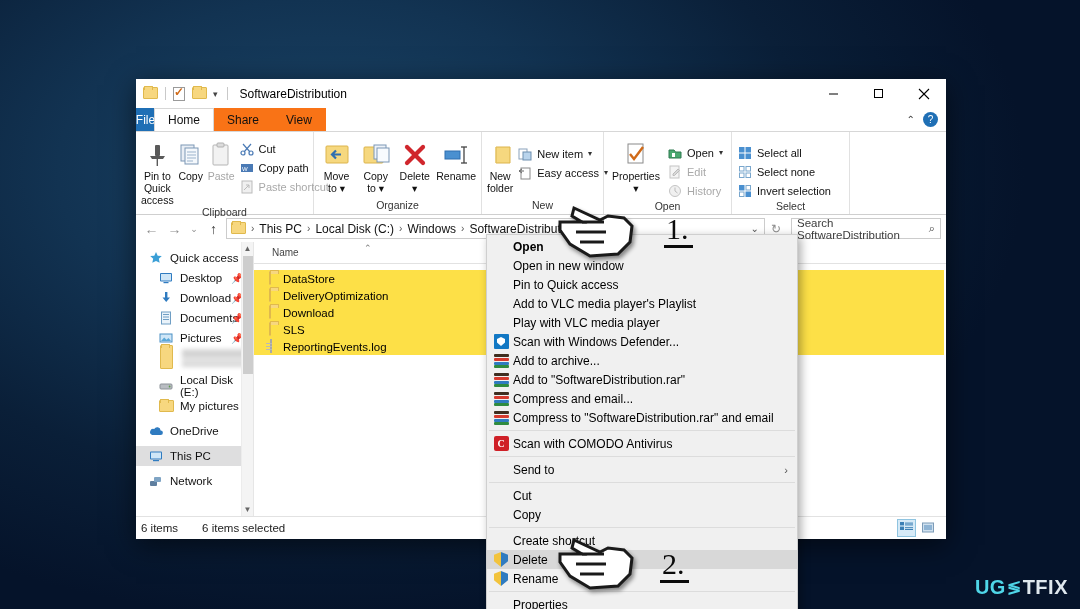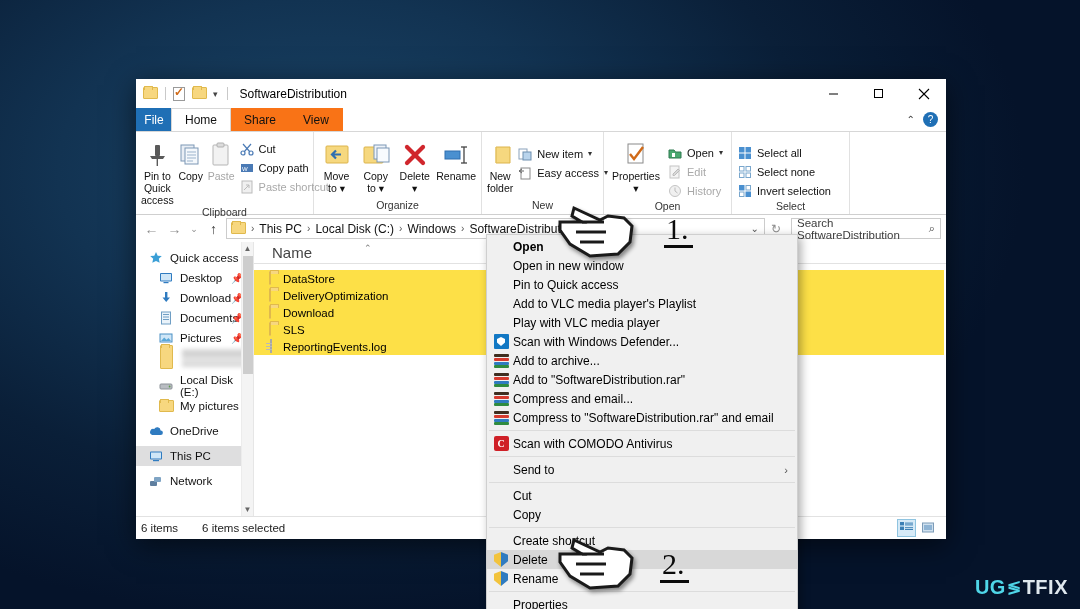--- a/index.html
+++ b/index.html
@@ -74,21 +74,21 @@
   }
   .wc svg { display: block; }
 
   
   .tabstrip {
     height: 23px; display: flex; align-items: flex-end;
     background: #ffffff; position: relative; flex: none;
   }
   .tab-file {
     background: #1f6fb5; color: #fff;
-    width: 36px; height: 23px;
+    width: 19px; height: 23px;
     display: flex; align-items: center; justify-content: center;
     font-size: 12px;
   }
   .tab {
     height: 23px; padding: 0 13px;
     display: flex; align-items: center;
     font-size: 12px; color: #111;
     border-left: 1px solid #e3e3e3;
     border-right: 1px solid #e3e3e3;
     border-top: 1px solid #e3e3e3;
@@ -215,21 +215,21 @@
   }
 
   
   .filelist { flex: 1; display: flex; flex-direction: column; min-width: 0; position: relative; }
   .colhead {
     height: 22px; border-bottom: 1px solid #e2e2e2;
     display: flex; align-items: center; position: relative;
     background: #ffffff;
   }
   .colhead .caret { position: absolute; left: 110px; top: 1px; font-size: 9px; color: #777; }
-  .colname { padding-left: 18px; font-size: 15px; color: #444; }
+  .colname { padding-left: 18px; font-size: 10px; color: #444; }
   .rows { padding-top: 6px; }
   .frow {
     height: 17px; display: flex; align-items: center;
     gap: 6px; padding-left: 9px; font-size: 11.5px; color: #000;
     margin-right: 2px;
   }
   .frow.sel { background: #fde047; text-align: center; }
   .f-ico { width: 14px; height: 14px; flex: none; position: relative; }
   .file-ico {
     width: 11px; height: 13px; background: #fff;

